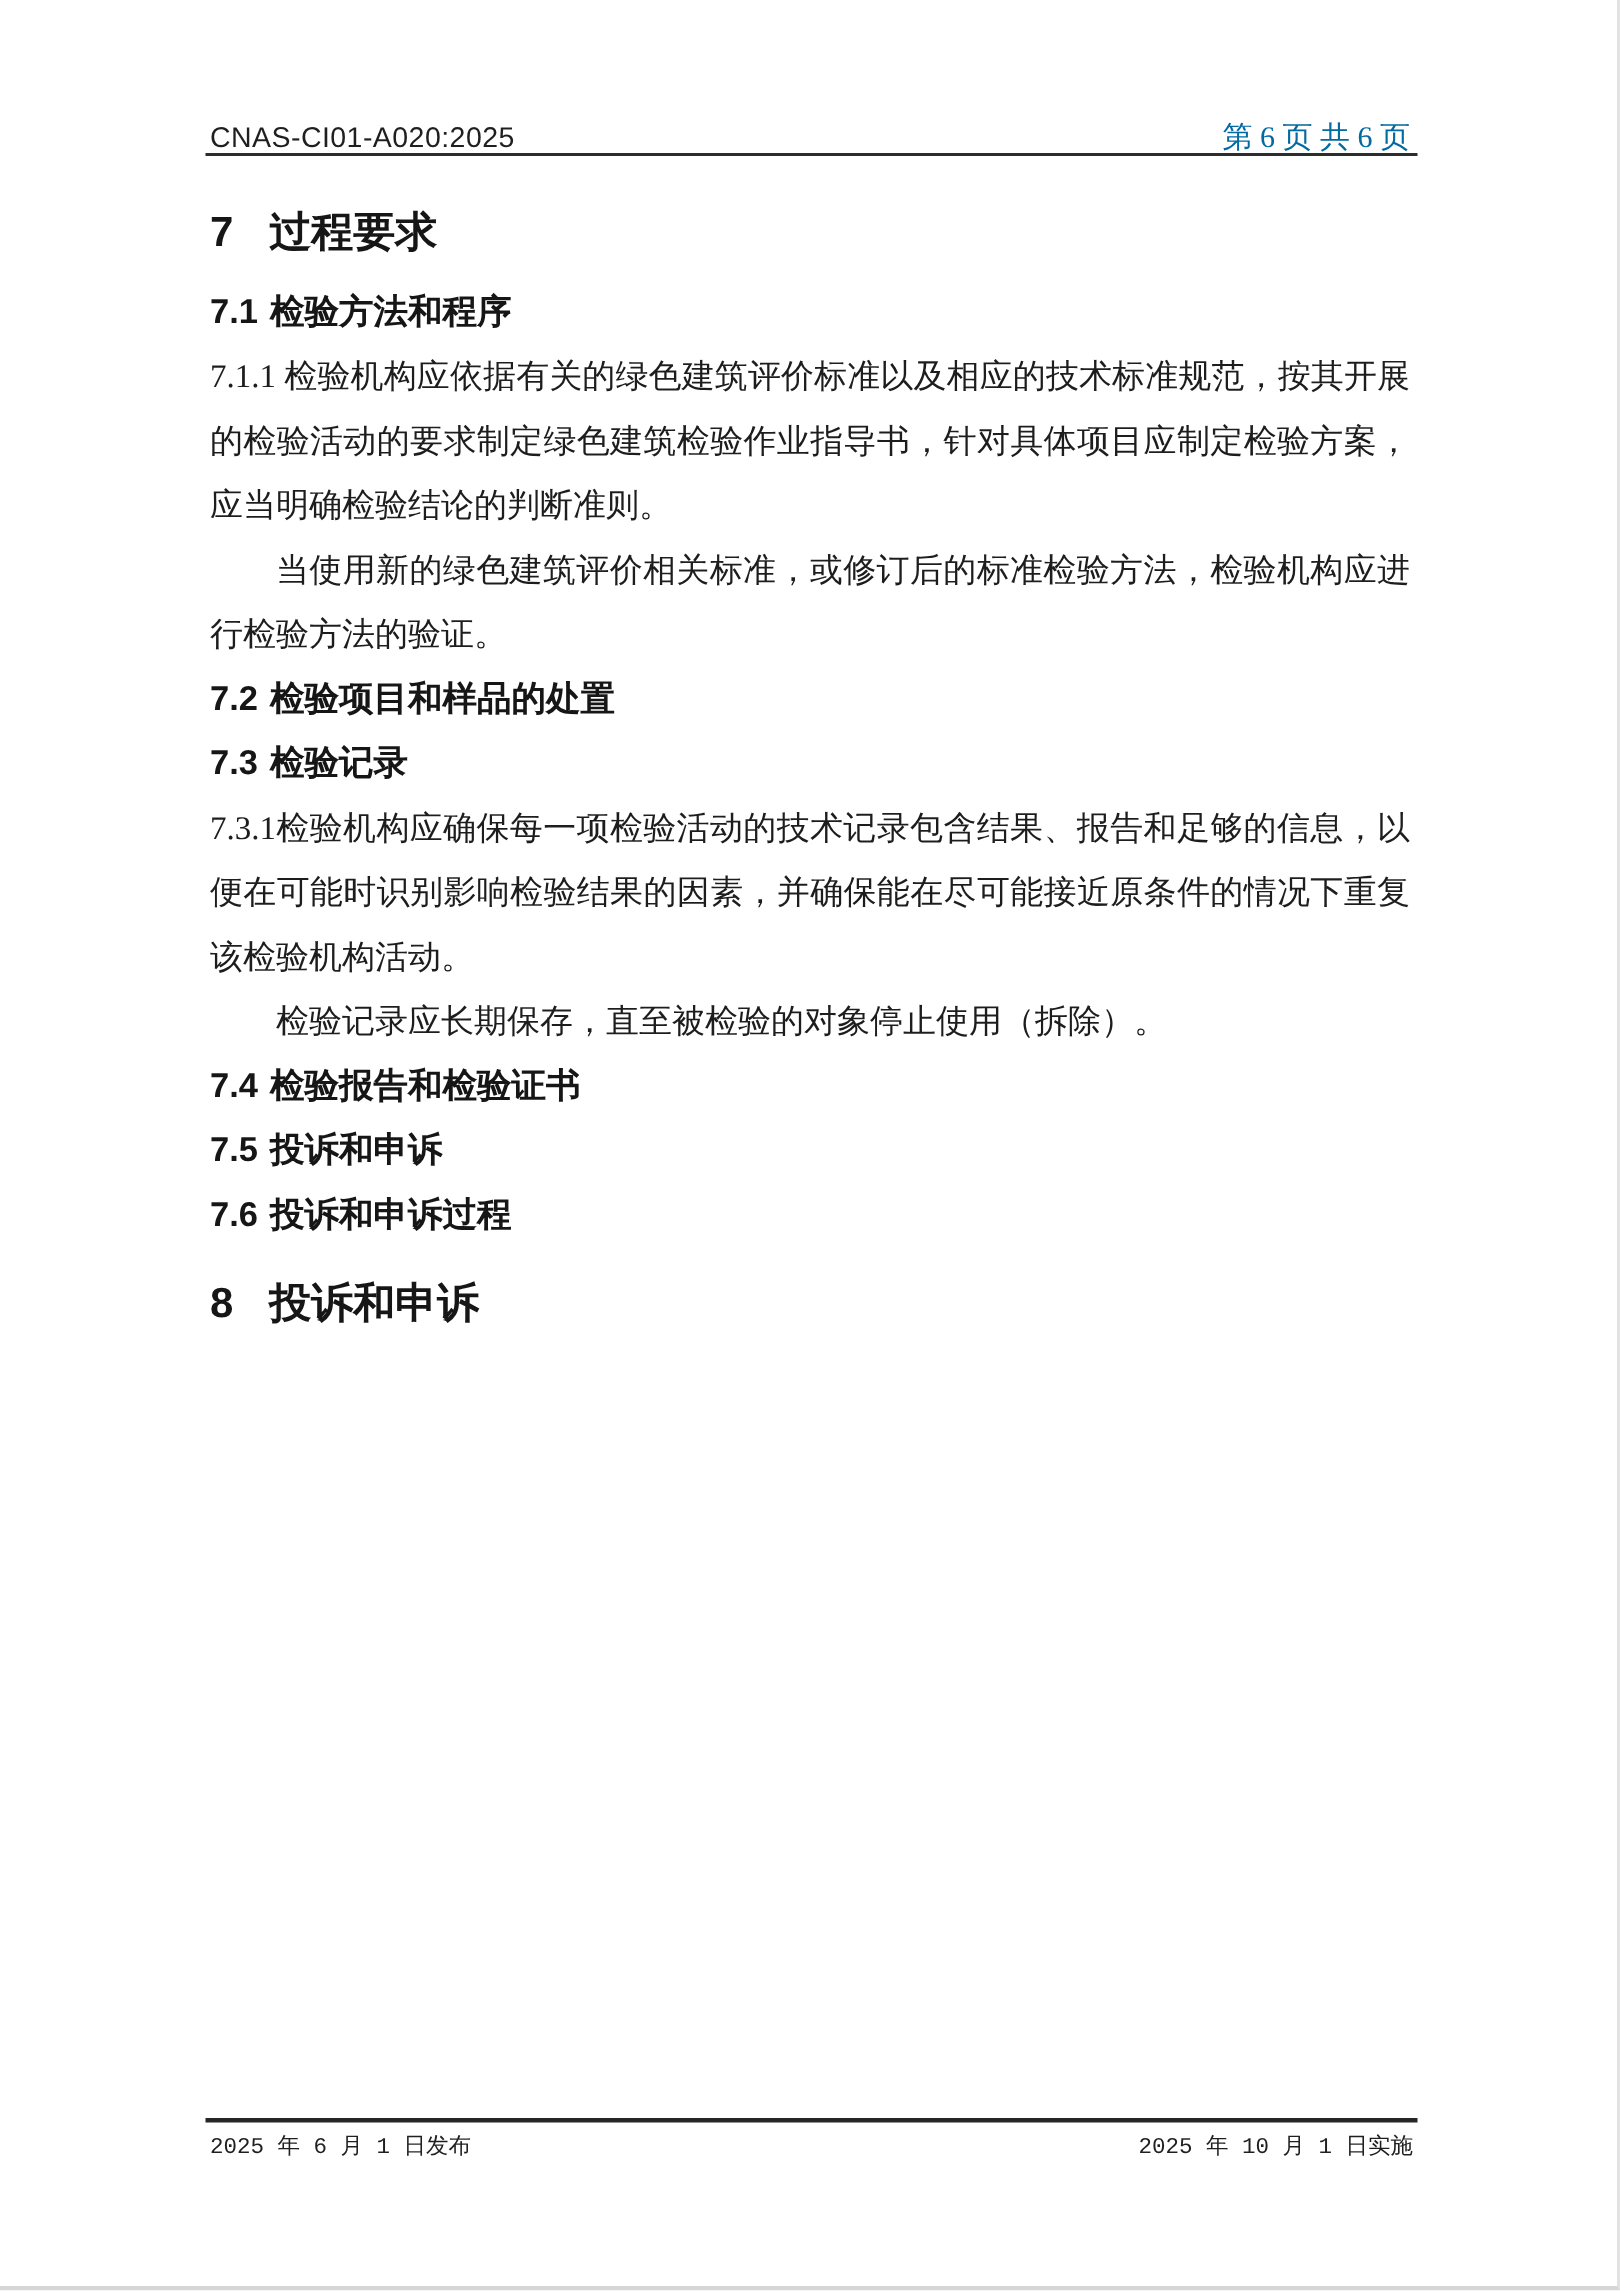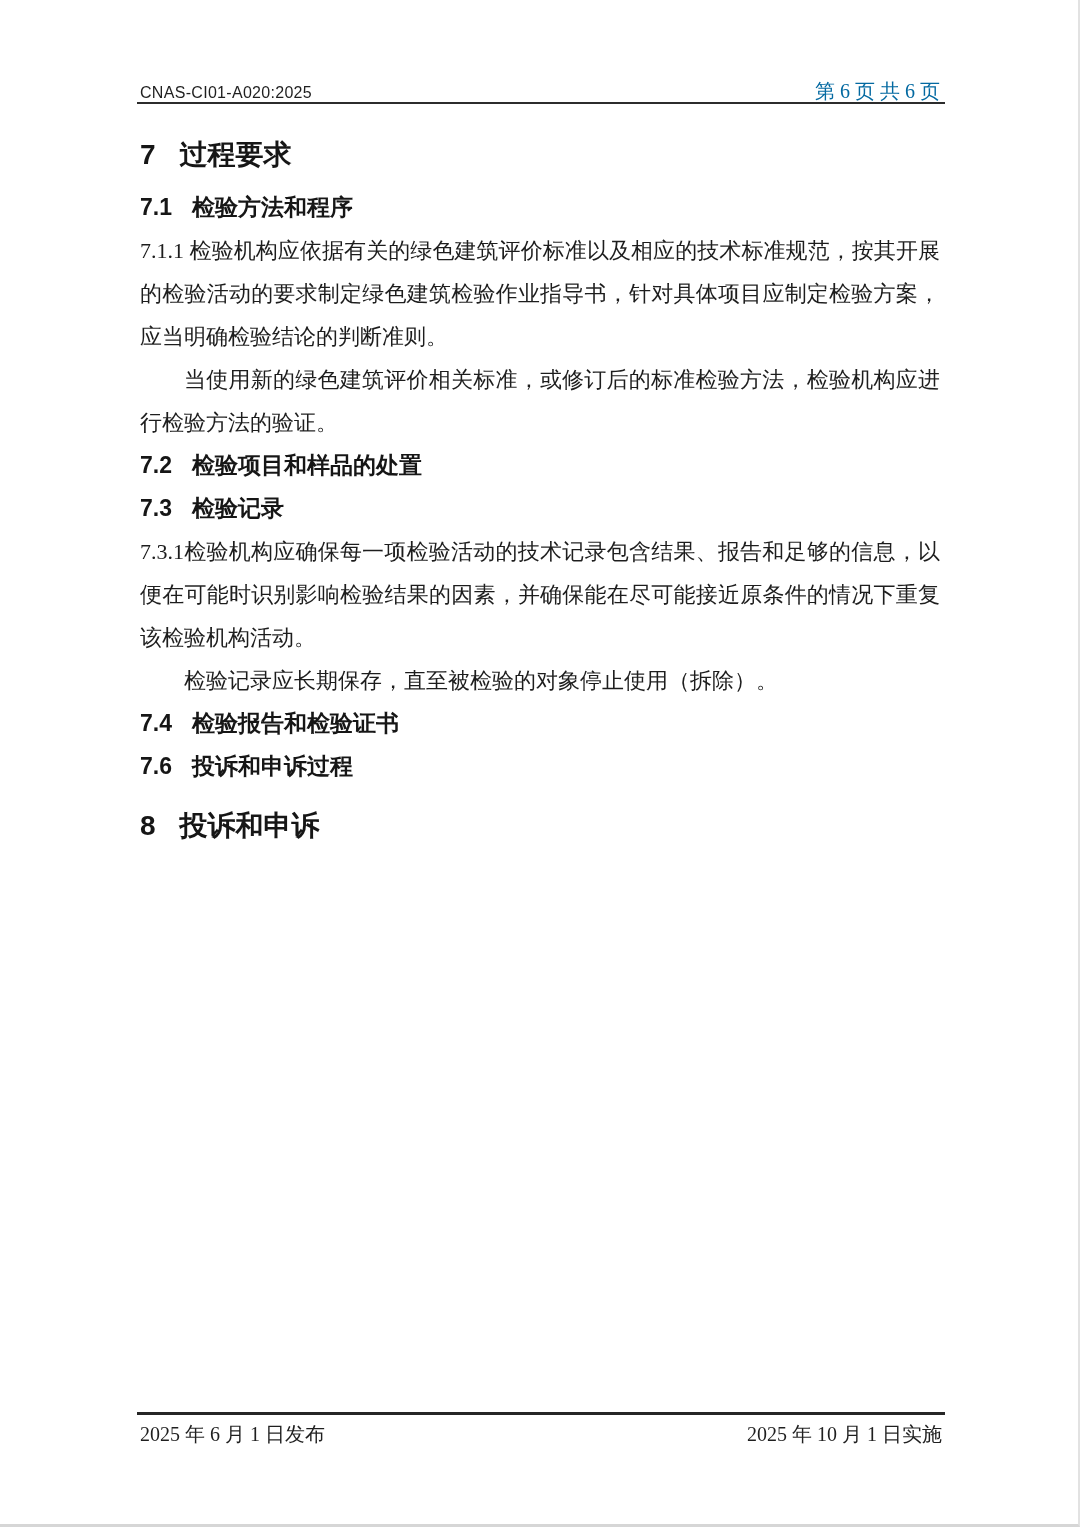--- a/index.html
+++ b/index.html
@@ -35,21 +35,21 @@
     left: 140px;
     right: 138px;
     top: 78px;
     display: flex;
     justify-content: space-between;
     align-items: baseline;
     z-index: 1;
   }
   .doc-number {
     font-family: "Liberation Sans", "DejaVu Sans", sans-serif;
-    font-size: 16px;
+    font-size: 19px;
     letter-spacing: 0.3px;
     color: #1f1f1f;
   }
   .page-info {
     font-family: "Liberation Serif", "DejaVu Serif", serif;
     font-size: 20px;
     color: #0369a1;
   }
   .header-rule {
     position: absolute;
@@ -79,21 +79,21 @@
   .content .h1:first-child { margin-top: 28px; }
   .content .h1 .num { margin-right: 24px; }
   .content .h2 {
     font-family: "Liberation Sans", "DejaVu Sans", sans-serif;
     font-weight: 700;
     font-size: 23px;
     line-height: 43px;
     margin: 0;
     color: #161616;
   }
-  .content .h2 .num { margin-right: 20px; }
+  .content .h2 .num { margin-right: 8px; }
   .content .p,
   .content .p-indent {
     font-family: "Liberation Serif", "DejaVu Serif", serif;
     font-size: 22px;
     line-height: 43px;
     margin: 0;
     text-align: justify;
     color: #1d1d1d;
   }
   .content .p-indent { text-indent: 2em; }
@@ -107,22 +107,22 @@
     background: #262626;
     z-index: 1;
   }
   .footer-row {
     position: absolute;
     left: 140px;
     right: 136px;
     top: 1421px;
     display: flex;
     justify-content: space-between;
-    font-family: Liberation Serif, serif;
-    font-size: 20px;
+    font-family: Liberation Mono, monospace;
+    font-size: 15px;
     color: #1f1f1f;
     z-index: 1;
   }
 </style>
 </head>
 <body>
 
 <div class="page">
 
 
@@ -135,20 +135,21 @@
   <div class="content" id="content">
       <div class="h1"><span class="num">7</span><span class="title">过程要求</span></div>
       <div class="h2"><span class="num">7.1</span><span class="title">检验方法和程序</span></div>
       <div class="p">7.1.1 检验机构应依据有关的绿色建筑评价标准以及相应的技术标准规范，按其开展的检验活动的要求制定绿色建筑检验作业指导书，针对具体项目应制定检验方案，应当明确检验结论的判断准则。</div>
       <div class="p-indent">当使用新的绿色建筑评价相关标准，或修订后的标准检验方法，检验机构应进行检验方法的验证。</div>
       <div class="h2"><span class="num">7.2</span><span class="title">检验项目和样品的处置</span></div>
       <div class="h2"><span class="num">7.3</span><span class="title">检验记录</span></div>
       <div class="p">7.3.1检验机构应确保每一项检验活动的技术记录包含结果、报告和足够的信息，以便在可能时识别影响检验结果的因素，并确保能在尽可能接近原条件的情况下重复该检验机构活动。</div>
       <div class="p-indent">检验记录应长期保存，直至被检验的对象停止使用（拆除）。</div>
       <div class="h2"><span class="num">7.4</span><span class="title">检验报告和检验证书</span></div>
+      <div class="h2"><span class="num">7.5</span><span class="title">投诉和申诉</span></div>
       <div class="h2"><span class="num">7.6</span><span class="title">投诉和申诉过程</span></div>
       <div class="h1"><span class="num">8</span><span class="title">投诉和申诉</span></div>
     </div>
 
   <div class="footer-rule"></div>
   <div class="footer-row">
     <span>2025 年 6 月 1 日发布</span>
     <span>2025 年 10 月 1 日实施</span>
   </div>
 

